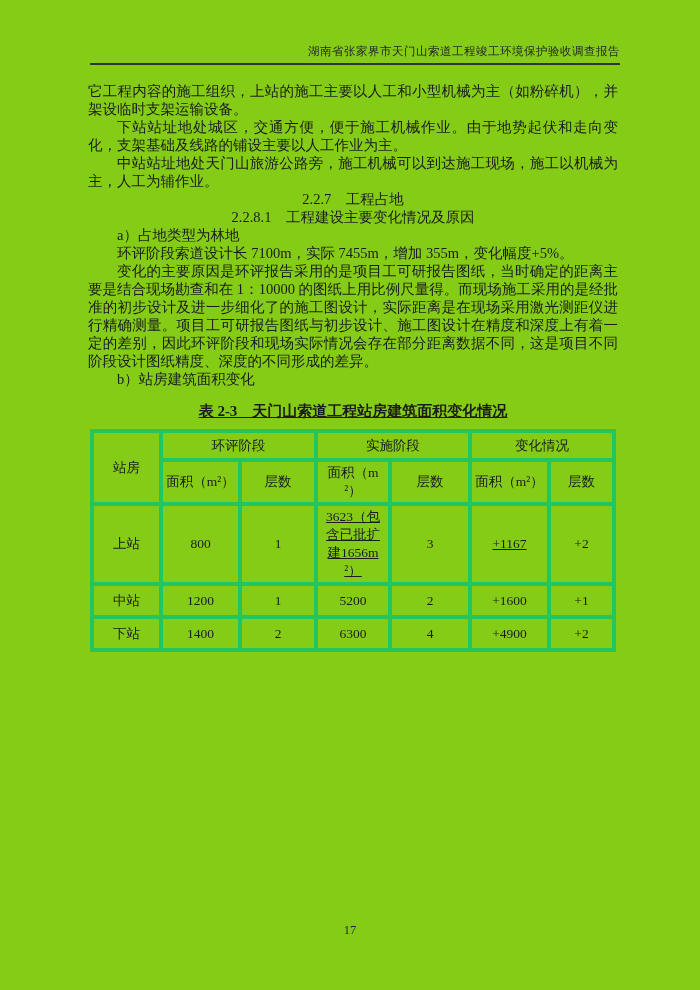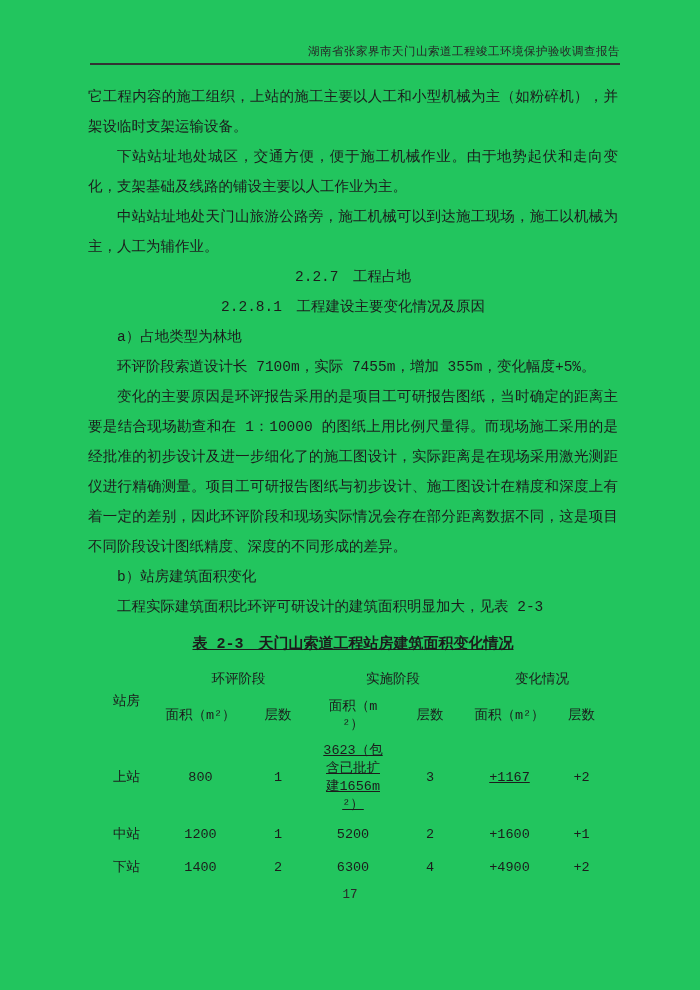--- a/index.html
+++ b/index.html
@@ -1,21 +1,21 @@
 <!DOCTYPE html>
 <html><head>
 <meta charset="utf-8">
 <style>
   html, body { margin: 0; padding: 0; background: #ffffff; }
   .page {
     position: relative;
     width: 700px;
     height: 990px;
-    background: #22c55e;
-    font-family: Liberation Mono, monospace;
+    background: #84cc16;
+    font-family: Liberation Serif, serif;
     color: #1c1c1c;
     overflow: hidden;
   }
   .header {
     position: absolute;
     left: 90px;
     right: 80px;
     top: 44px;
     text-align: right;
     font-size: 11.5px;
@@ -26,21 +26,21 @@
   }
   .doc-body {
     position: absolute;
     left: 88px;
     right: 82px;
     top: 82px;
   }
   .para, .heading {
     margin: 0;
     font-size: 14.5px;
-    line-height: 30px;
+    line-height: 18px;
     text-align: justify;
     color: #1c1c1c;
   }
   .para { text-indent: 2em; }
   .para.noindent { text-indent: 0; }
   .heading { font-weight: normal; text-align: center; }
   .table-title {
     margin-top: 10px;
     text-align: center;
     font-size: 15px;
@@ -65,21 +65,21 @@
     color: #1c1c1c;
     word-break: break-all;
   }
   tr.hdr td { height: 21px; }
   tr.r-mid td, tr.r-low td { height: 25px; }
   tr.r-top td { height: 54px; }
   .u { text-decoration: underline; }
   .footer {
     position: absolute;
     left: 0; right: 0;
-    top: 888px;
+    top: 923px;
     text-align: center;
     font-size: 12.5px;
     color: #2a2a2a;
   }
 </style>
 </head>
 <body>
 
 <div class="page">
 
@@ -90,21 +90,20 @@
   <div class="doc-body">
     <p class="para noindent">它工程内容的施工组织，上站的施工主要以人工和小型机械为主（如粉碎机），并架设临时支架运输设备。</p>
     <p class="para">下站站址地处城区，交通方便，便于施工机械作业。由于地势起伏和走向变化，支架基础及线路的铺设主要以人工作业为主。</p>
     <p class="para">中站站址地处天门山旅游公路旁，施工机械可以到达施工现场，施工以机械为主，人工为辅作业。</p>
     <p class="heading">2.2.7　工程占地</p>
     <p class="heading">2.2.8.1　工程建设主要变化情况及原因</p>
     <p class="para">a）占地类型为林地</p>
     <p class="para">环评阶段索道设计长 7100m，实际 7455m，增加 355m，变化幅度+5%。</p>
     <p class="para">变化的主要原因是环评报告采用的是项目工可研报告图纸，当时确定的距离主要是结合现场勘查和在 1：10000 的图纸上用比例尺量得。而现场施工采用的是经批准的初步设计及进一步细化了的施工图设计，实际距离是在现场采用激光测距仪进行精确测量。项目工可研报告图纸与初步设计、施工图设计在精度和深度上有着一定的差别，因此环评阶段和现场实际情况会存在部分距离数据不同，这是项目不同阶段设计图纸精度、深度的不同形成的差异。</p>
     <p class="para">b）站房建筑面积变化</p>
-    <p class="para">工程实际建筑面积比环评可研设计的建筑面积明显加大，见表 2-3</p>
 
     <div class="table-title">
       <span class="tt">表 2-3　天门山索道工程站房建筑面积变化情况</span>
     </div>
 
     <table class="data">
       <colgroup>
         <col style="width:69px">
           <col style="width:79px">
           <col style="width:76px">

